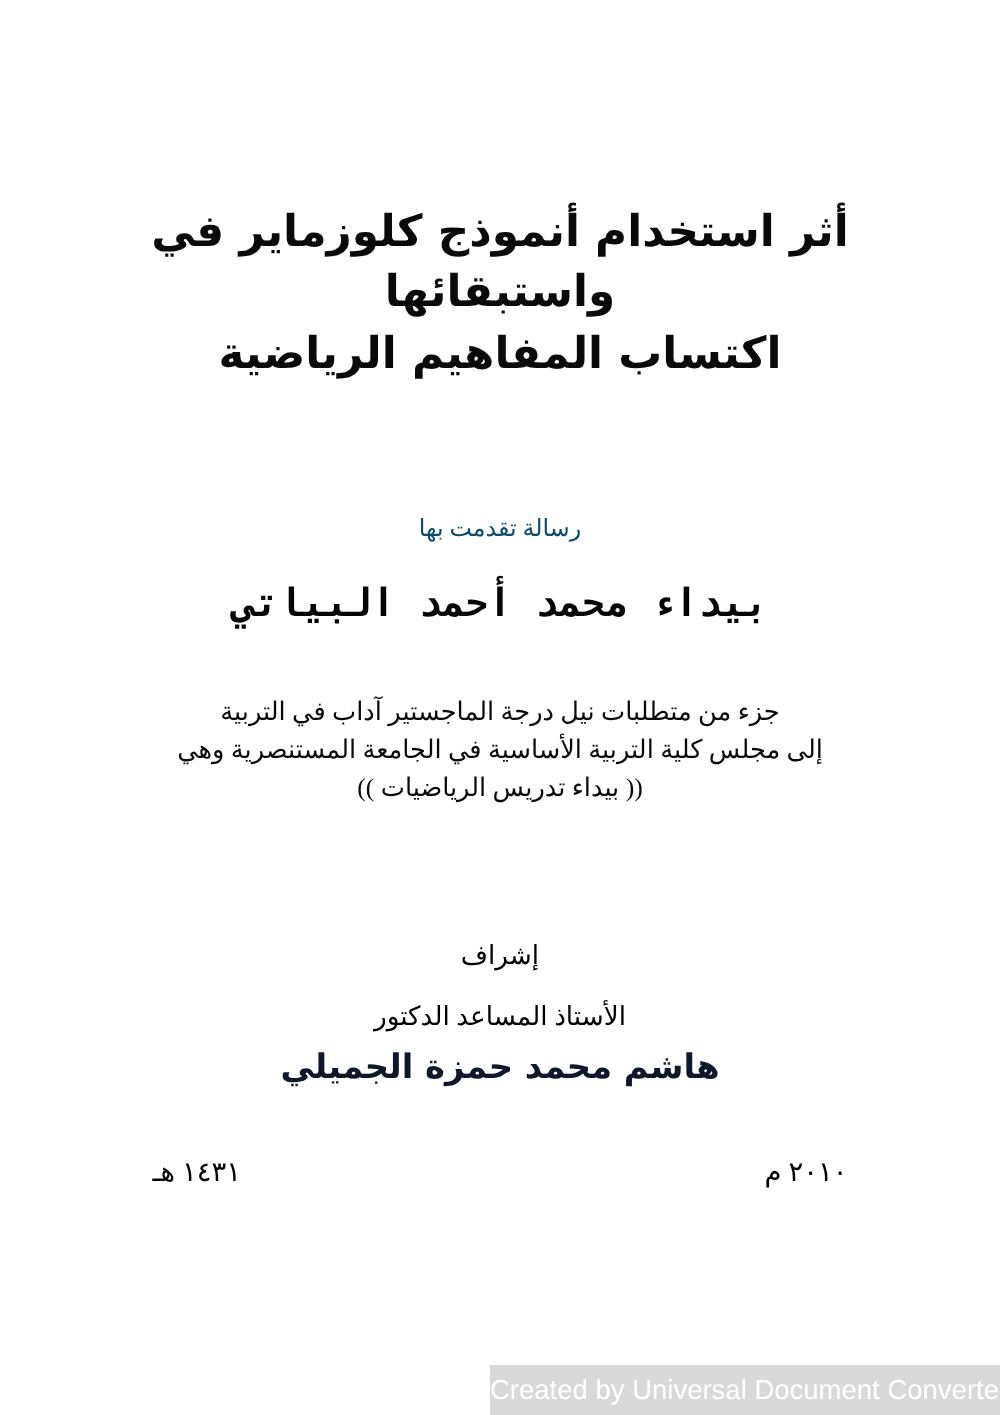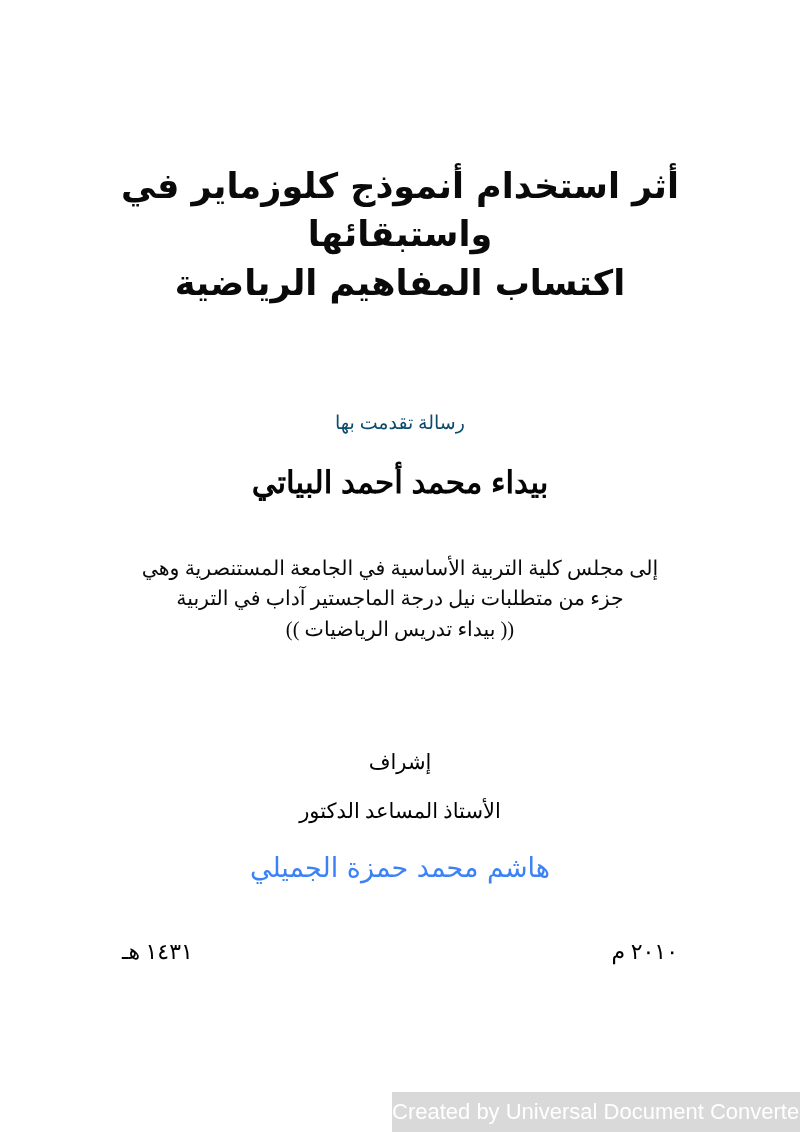--- a/index.html
+++ b/index.html
@@ -48,21 +48,21 @@
 
   
   .submitted-label {
     margin-top: 104px;
     font-size: 19px;
     font-family: "Liberation Serif", serif;
     color: #0c4a6e;
   }
   .author-name {
     margin-top: 30px;
-    font-family: Liberation Sans, sans-serif;
+    font-family: Liberation Mono, monospace;
     font-weight: bold;
     font-size: 31px;
     letter-spacing: -1px;
     color: #050505;
   }
 
   
   .degree-block {
     margin-top: 52px;
     font-size: 20.5px;
@@ -79,26 +79,26 @@
     margin-top: 106px;
     font-size: 21px;
     font-family: "Liberation Serif", serif;
   }
   .supervisor-title {
     margin-top: 24px;
     font-size: 21px;
     font-family: "Liberation Serif", serif;
   }
   .supervisor-name {
-    margin-top: 28px;
+    margin-top: 12px;
     font-family: "DejaVu Sans", "Liberation Sans", sans-serif;
-    font-weight: normal;
+    font-weight: bold;
     font-size: 27px;
     letter-spacing: -1.5px;
-    color: #3b82f6;
+    color: #0f172a;
   }
 
   
   .dates-row {
     margin-top: 56px;
     display: flex;
     flex-direction: row;
     justify-content: space-between;
     align-items: baseline;
     padding: 0 32px;
@@ -139,22 +139,22 @@
       <span class="title-line">أثر استخدام أنموذج كلوزماير في</span>
       <span class="title-line">واستبقائها</span>
       <span class="title-line">اكتساب المفاهيم الرياضية</span>
     </div>
 
     <div class="submitted-label">رسالة تقدمت بها</div>
 
     <div class="author-name">بيداء محمد أحمد البياتي</div>
 
     <div class="degree-block">
+      <span class="degree-line">جزء من متطلبات نيل درجة الماجستير آداب في التربية</span>
       <span class="degree-line">إلى مجلس كلية التربية الأساسية في الجامعة المستنصرية وهي</span>
-      <span class="degree-line">جزء من متطلبات نيل درجة الماجستير آداب في التربية</span>
       <span class="degree-line">(( بيداء تدريس الرياضيات ))</span>
     </div>
 
     <div class="supervision-label">إشراف</div>
     <div class="supervisor-title">الأستاذ المساعد الدكتور</div>
     <div class="supervisor-name">هاشم محمد حمزة الجميلي</div>
 
     <div class="dates-row">
       <span class="date-item">٢٠١٠ م</span>
       <span class="date-item">١٤٣١ هـ</span>

